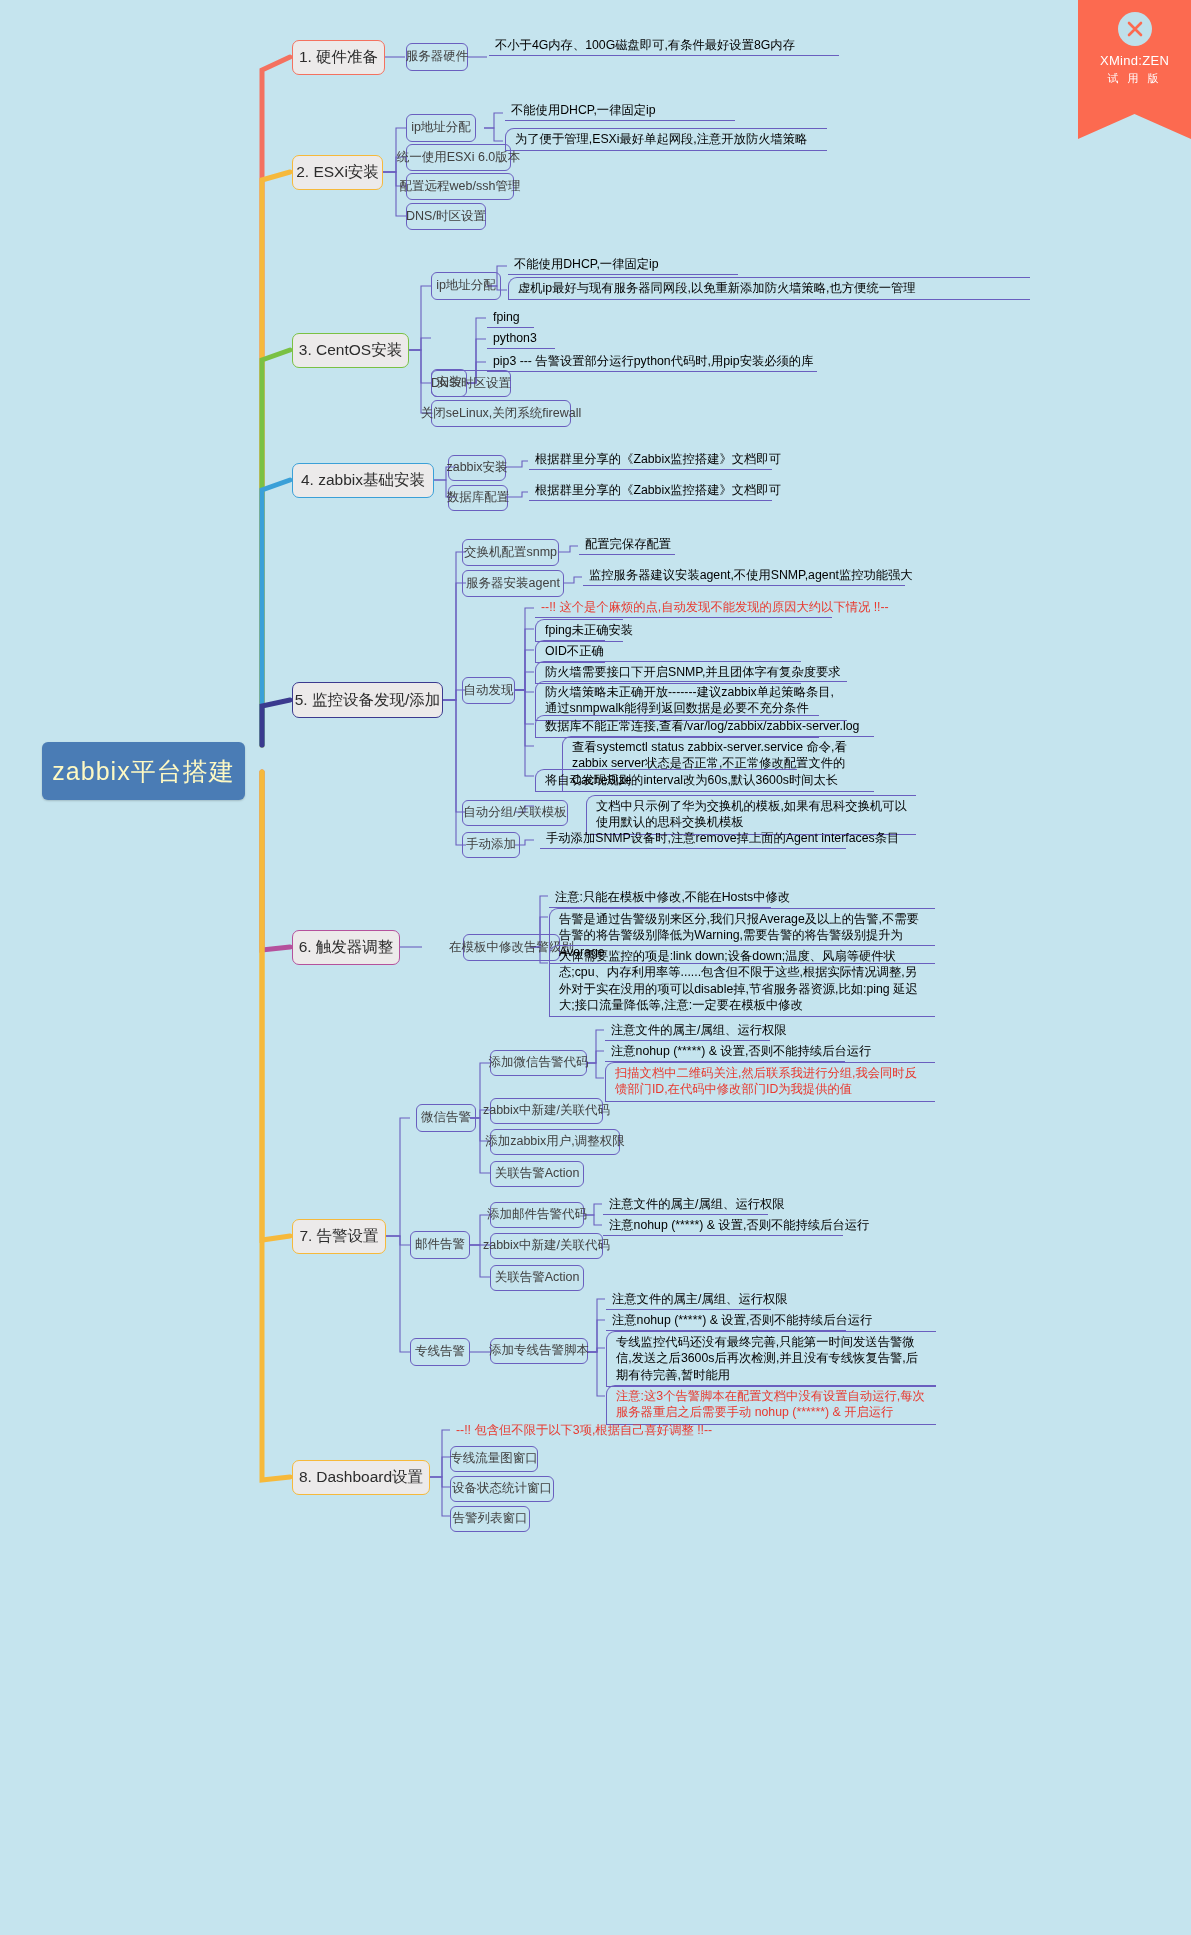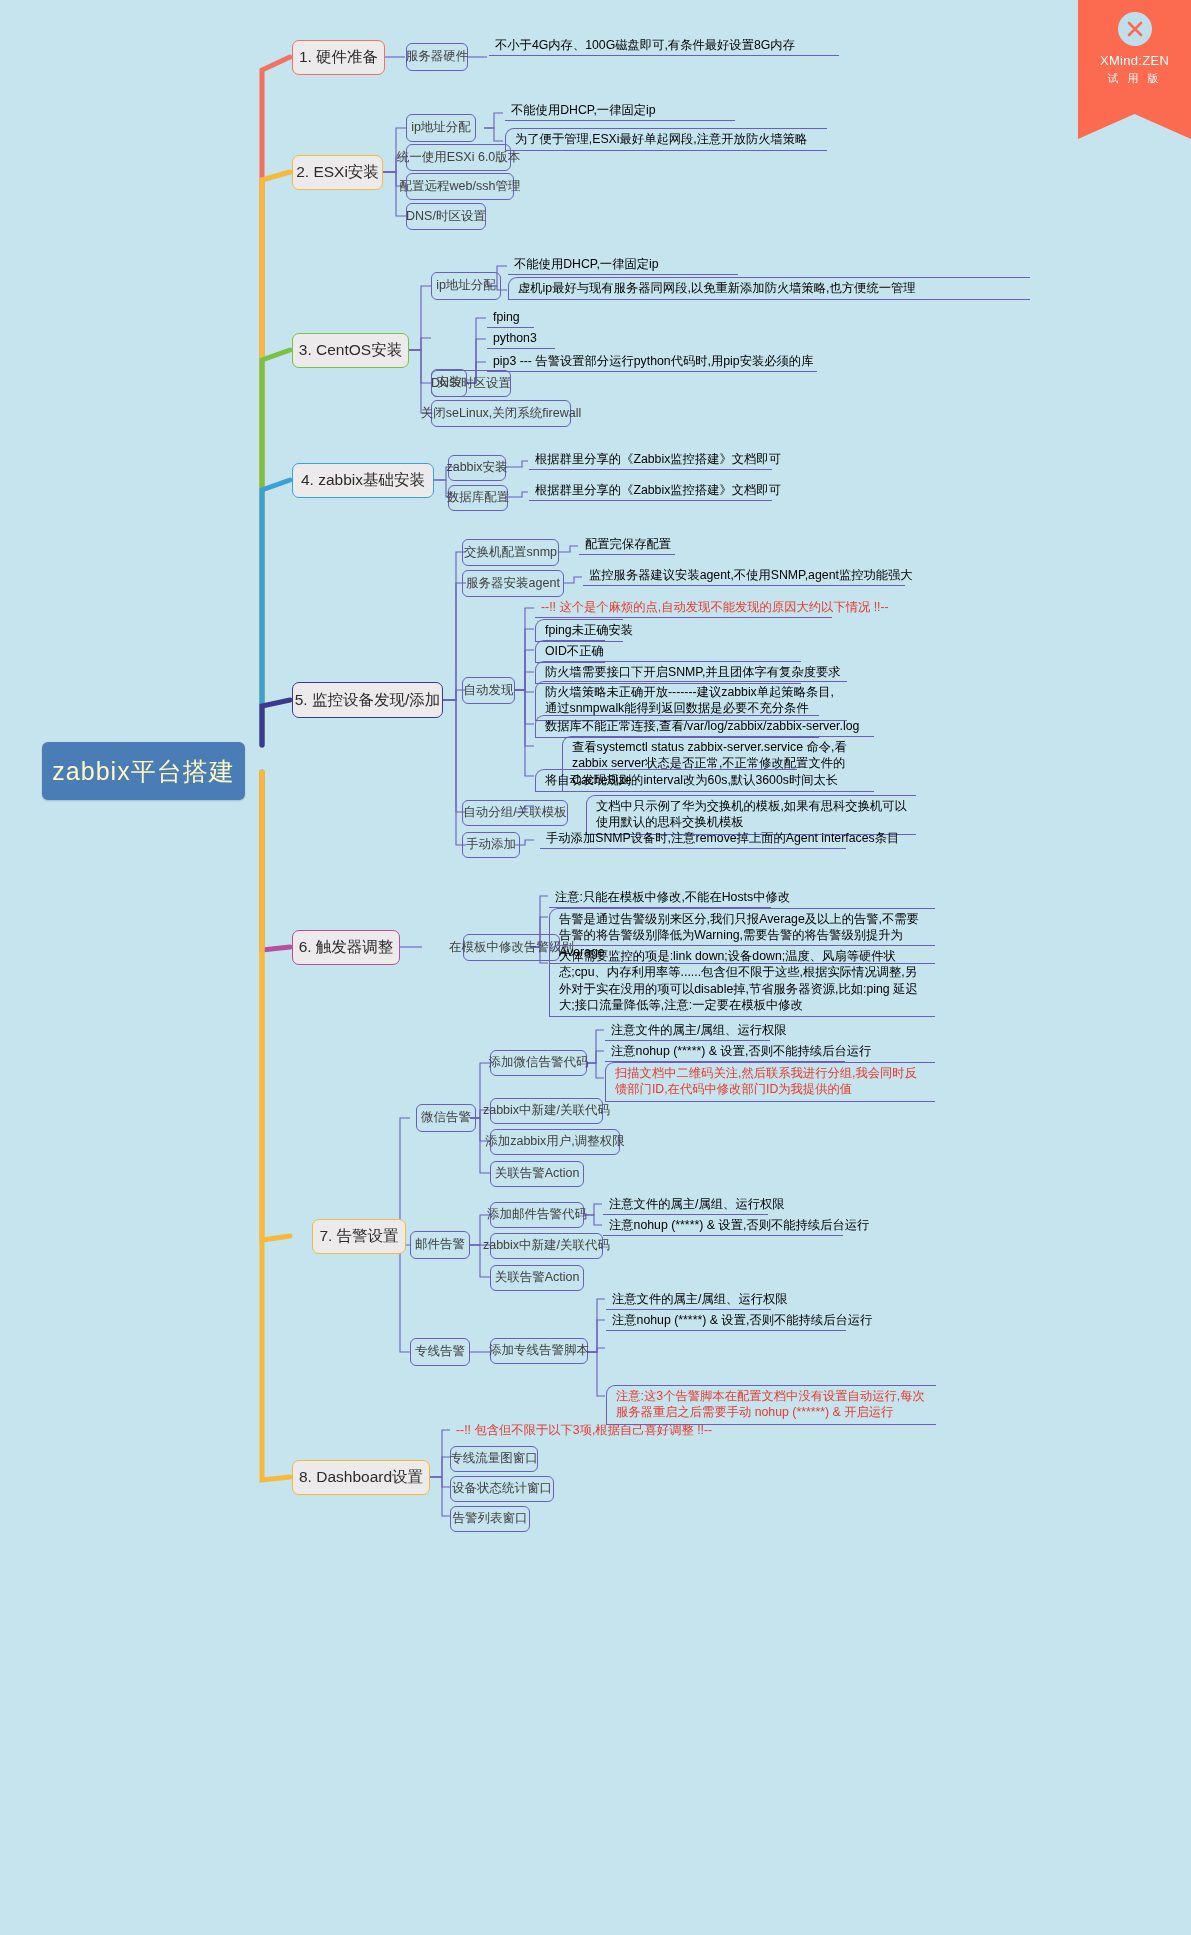--- a/index.html
+++ b/index.html
@@ -319,21 +319,21 @@
   <div class="l3" style="left:549px;top:888px;width:222px;">
     <span>注意:只能在模板中修改,不能在Hosts中修改</span>
   </div>
   <div class="l3 box" style="left:549px;top:945px;width:386px;">
     <span>大体需要监控的项是:link down;设备down;温度、风扇等硬件状态;cpu、内存利用率等......包含但不限于这些,根据实际情况调整,另外对于实在没用的项可以disable掉,节省服务器资源,比如:ping 延迟大;接口流量降低等,注意:一定要在模板中修改</span>
   </div>
   <div class="l3 box" style="left:549px;top:908px;width:386px;">
     <span>告警是通过告警级别来区分,我们只报Average及以上的告警,不需要告警的将告警级别降低为Warning,需要告警的将告警级别提升为Average</span>
   </div>
 
-  <div class="l1" style="left:292px;top:1219px;width:94px;height:35px;border-color:#f6b93b;margin-left:20px;">
+  <div class="l1" style="left:292px;top:1219px;width:94px;height:35px;border-color:#f6b93b;">
     <span>7. 告警设置</span>
   </div>
 
   <div class="l2" style="left:410px;top:1104px;width:60px;height:28px;margin-left:6px;">
     <span>微信告警</span>
   </div>
   <div class="l2" style="left:490px;top:1050px;width:97px;height:26px;">
     <span>添加微信告警代码</span>
   </div>
   <div class="l3" style="left:605px;top:1021px;width:165px;">
@@ -378,20 +378,23 @@
     <span>专线告警</span>
   </div>
   <div class="l2" style="left:490px;top:1338px;width:98px;height:26px;">
     <span>添加专线告警脚本</span>
   </div>
   <div class="l3" style="left:606px;top:1290px;width:165px;">
     <span>注意文件的属主/属组、运行权限</span>
   </div>
   <div class="l3" style="left:606px;top:1311px;width:240px;">
     <span>注意nohup (*****) &amp; 设置,否则不能持续后台运行</span>
+  </div>
+  <div class="l3 box" style="left:606px;top:1331px;width:330px;">
+    <span>专线监控代码还没有最终完善,只能第一时间发送告警微信,发送之后3600s后再次检测,并且没有专线恢复告警,后期有待完善,暂时能用</span>
   </div>
   <div class="l3 box red" style="left:606px;top:1385px;width:330px;">
     <span>注意:这3个告警脚本在配置文档中没有设置自动运行,每次服务器重启之后需要手动 nohup (******) &amp; 开启运行</span>
   </div>
 
   <div class="l1" style="left:292px;top:1460px;width:138px;height:35px;border-color:#f6b93b;">
     <span>8. Dashboard设置</span>
   </div>
   <div class="l3 red" style="left:450px;top:1421px;width:228px;border-bottom:none;">
     <span>--!! 包含但不限于以下3项,根据自己喜好调整 !!--</span>

